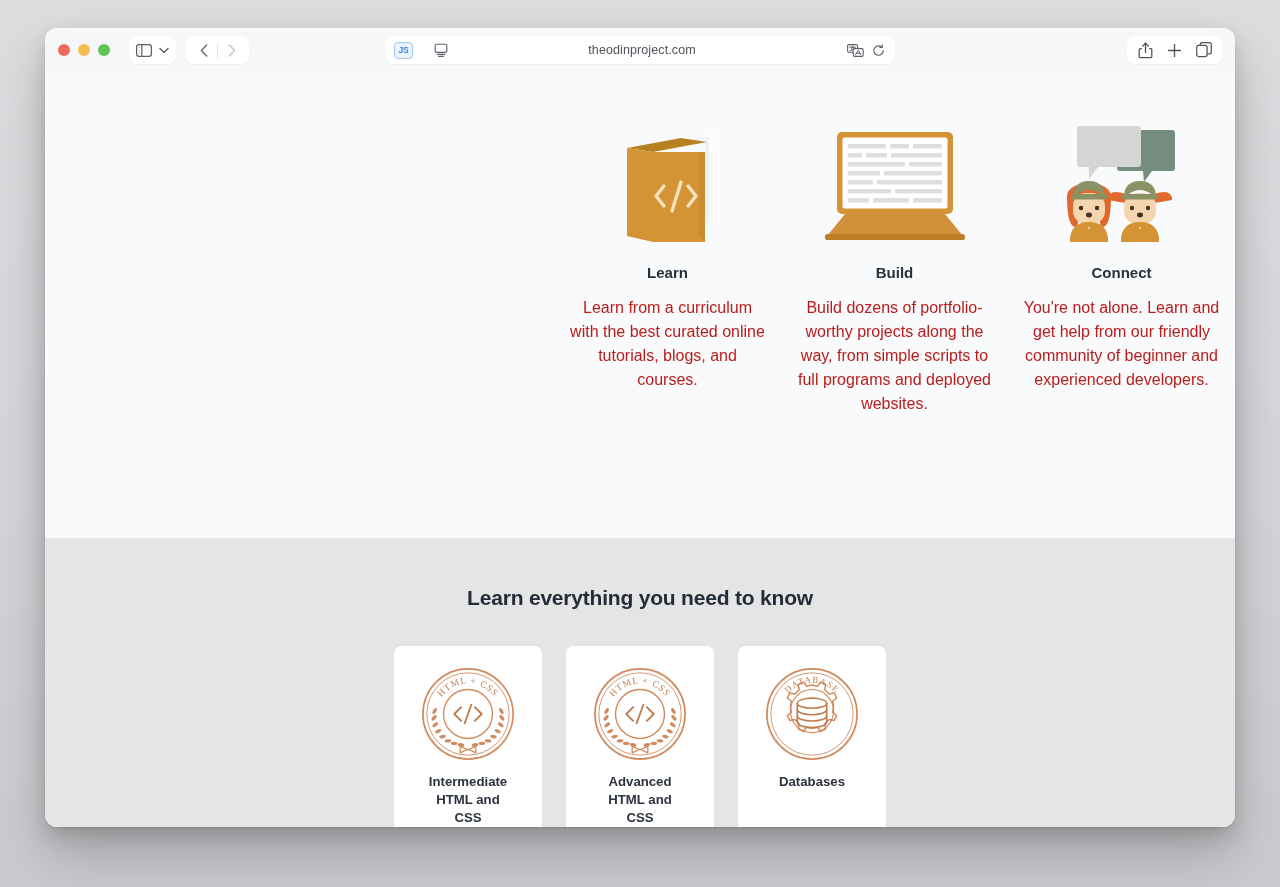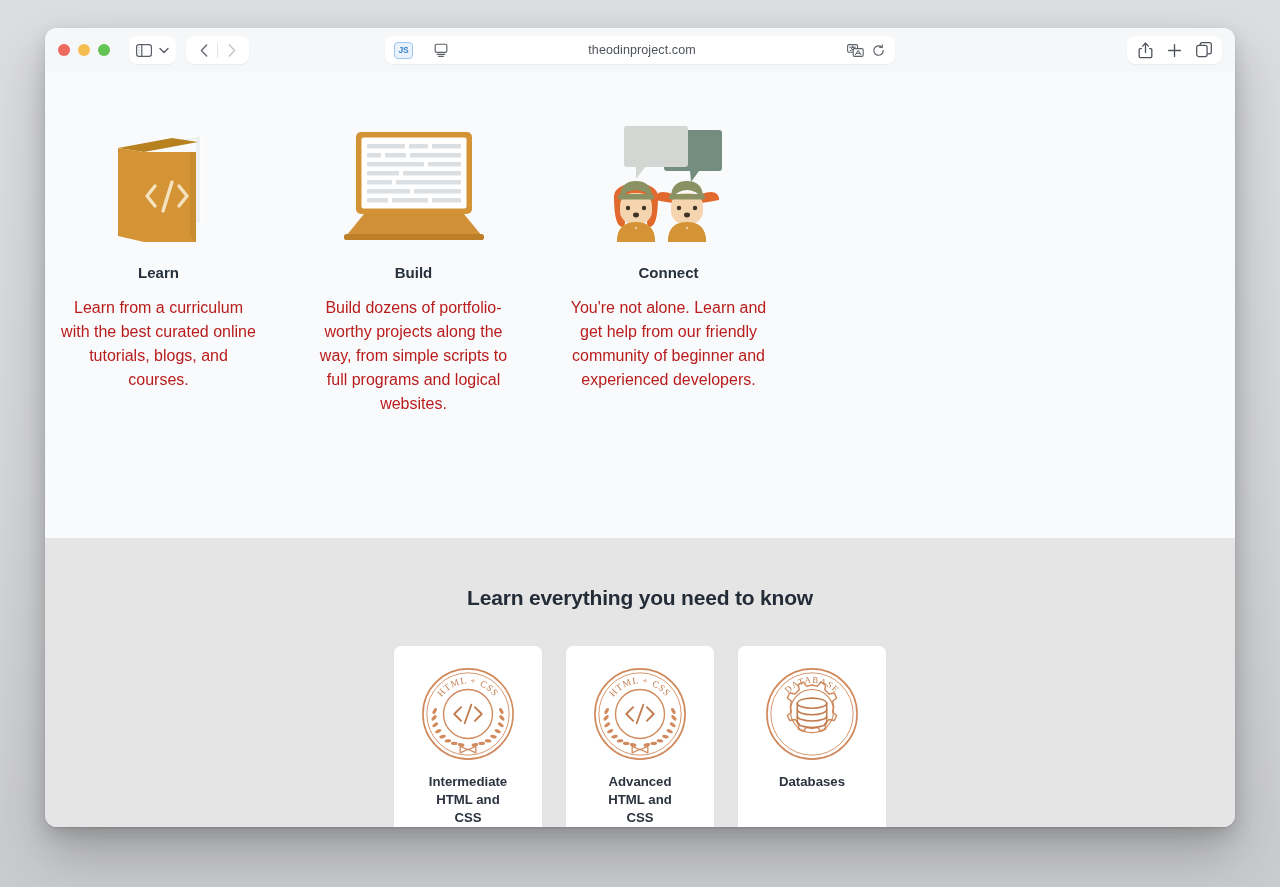--- a/index.html
+++ b/index.html
@@ -167,22 +167,21 @@
     width: 516px;
     text-align: center;
     font-size: 13.2px;
     line-height: 18.5px;
     color: #52585f;
   }
 
   .cards3 {
     margin-top: 36px;
     display: flex;
-    justify-content: flex-start;
-    gap: 28px;
+    justify-content: flex-end;
   }
   .card3 {
     width: 227px;
     display: flex;
     flex-direction: column;
     align-items: center;
   }
   .art {
     height: 122px;
     width: 100%;
@@ -402,21 +401,21 @@
                   <rect x="29" y="74" width="21" height="4.6" rx="1.2"></rect>
                   <rect x="54" y="74" width="36" height="4.6" rx="1.2"></rect>
                   <rect x="94" y="74" width="29" height="4.6" rx="1.2"></rect>
                 </g>
 
                 <path d="M8 112 L26 90 L126 90 L144 112 Z" fill="#cf9037"></path>
                 <rect x="6" y="110" width="140" height="6" rx="2.6" fill="#bd8028"></rect>
               </svg>
             </div>
             <div class="c3-title">Build</div>
-            <div class="c3-text">Build dozens of portfolio-worthy projects along the way, from simple scripts to full programs and logical websites.</div>
+            <div class="c3-text">Build dozens of portfolio-worthy projects along the way, from simple scripts to full programs and deployed websites.</div>
           </div>
 
           <div class="card3">
             <div class="art">
               <svg width="148" height="120" viewBox="0 0 148 120">
 
                 <path d="M72 6 H124 a3 3 0 0 1 3 3 V44 a3 3 0 0 1-3 3 H104 L96 58 L95 47 H72 a3 3 0 0 1-3-3 V9 a3 3 0 0 1 3-3 Z" fill="#748d7f"></path>
 
                 <path d="M32 2 H90 a3 3 0 0 1 3 3 V40 a3 3 0 0 1-3 3 H50 L41 55 L41 43 H32 a3 3 0 0 1-3-3 V5 a3 3 0 0 1 3-3 Z" fill="#d3d6d3"></path>
 

